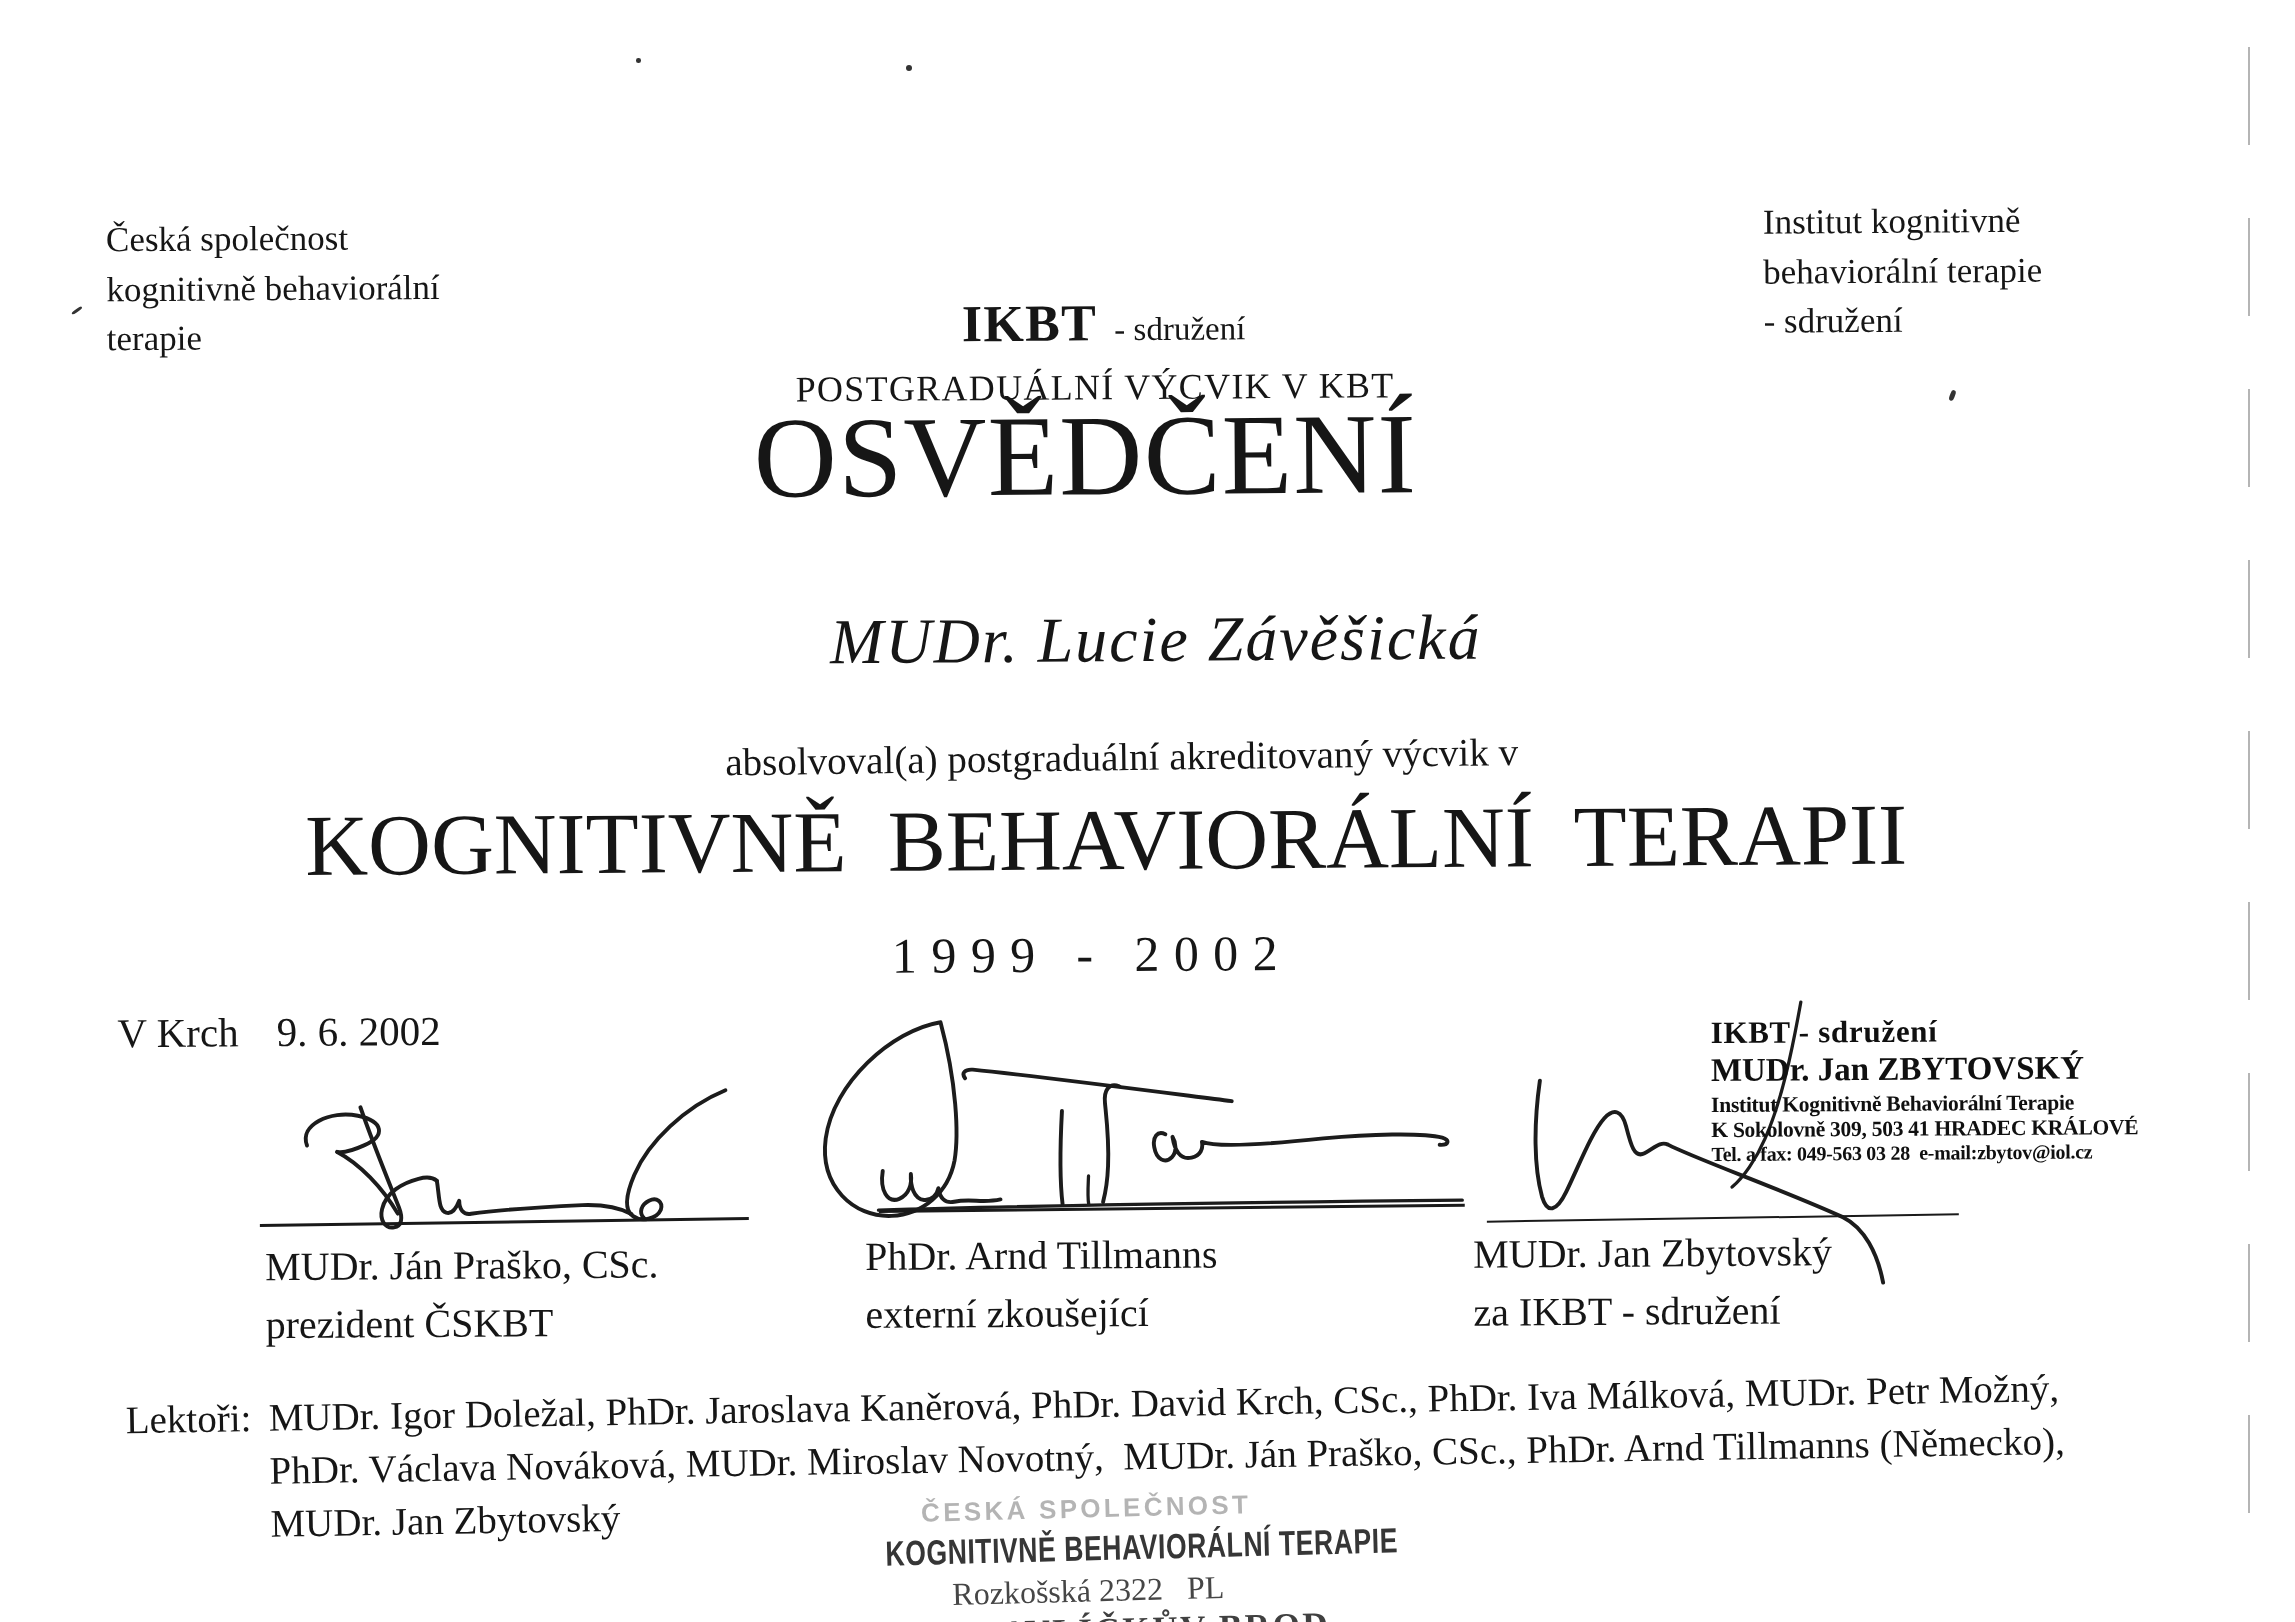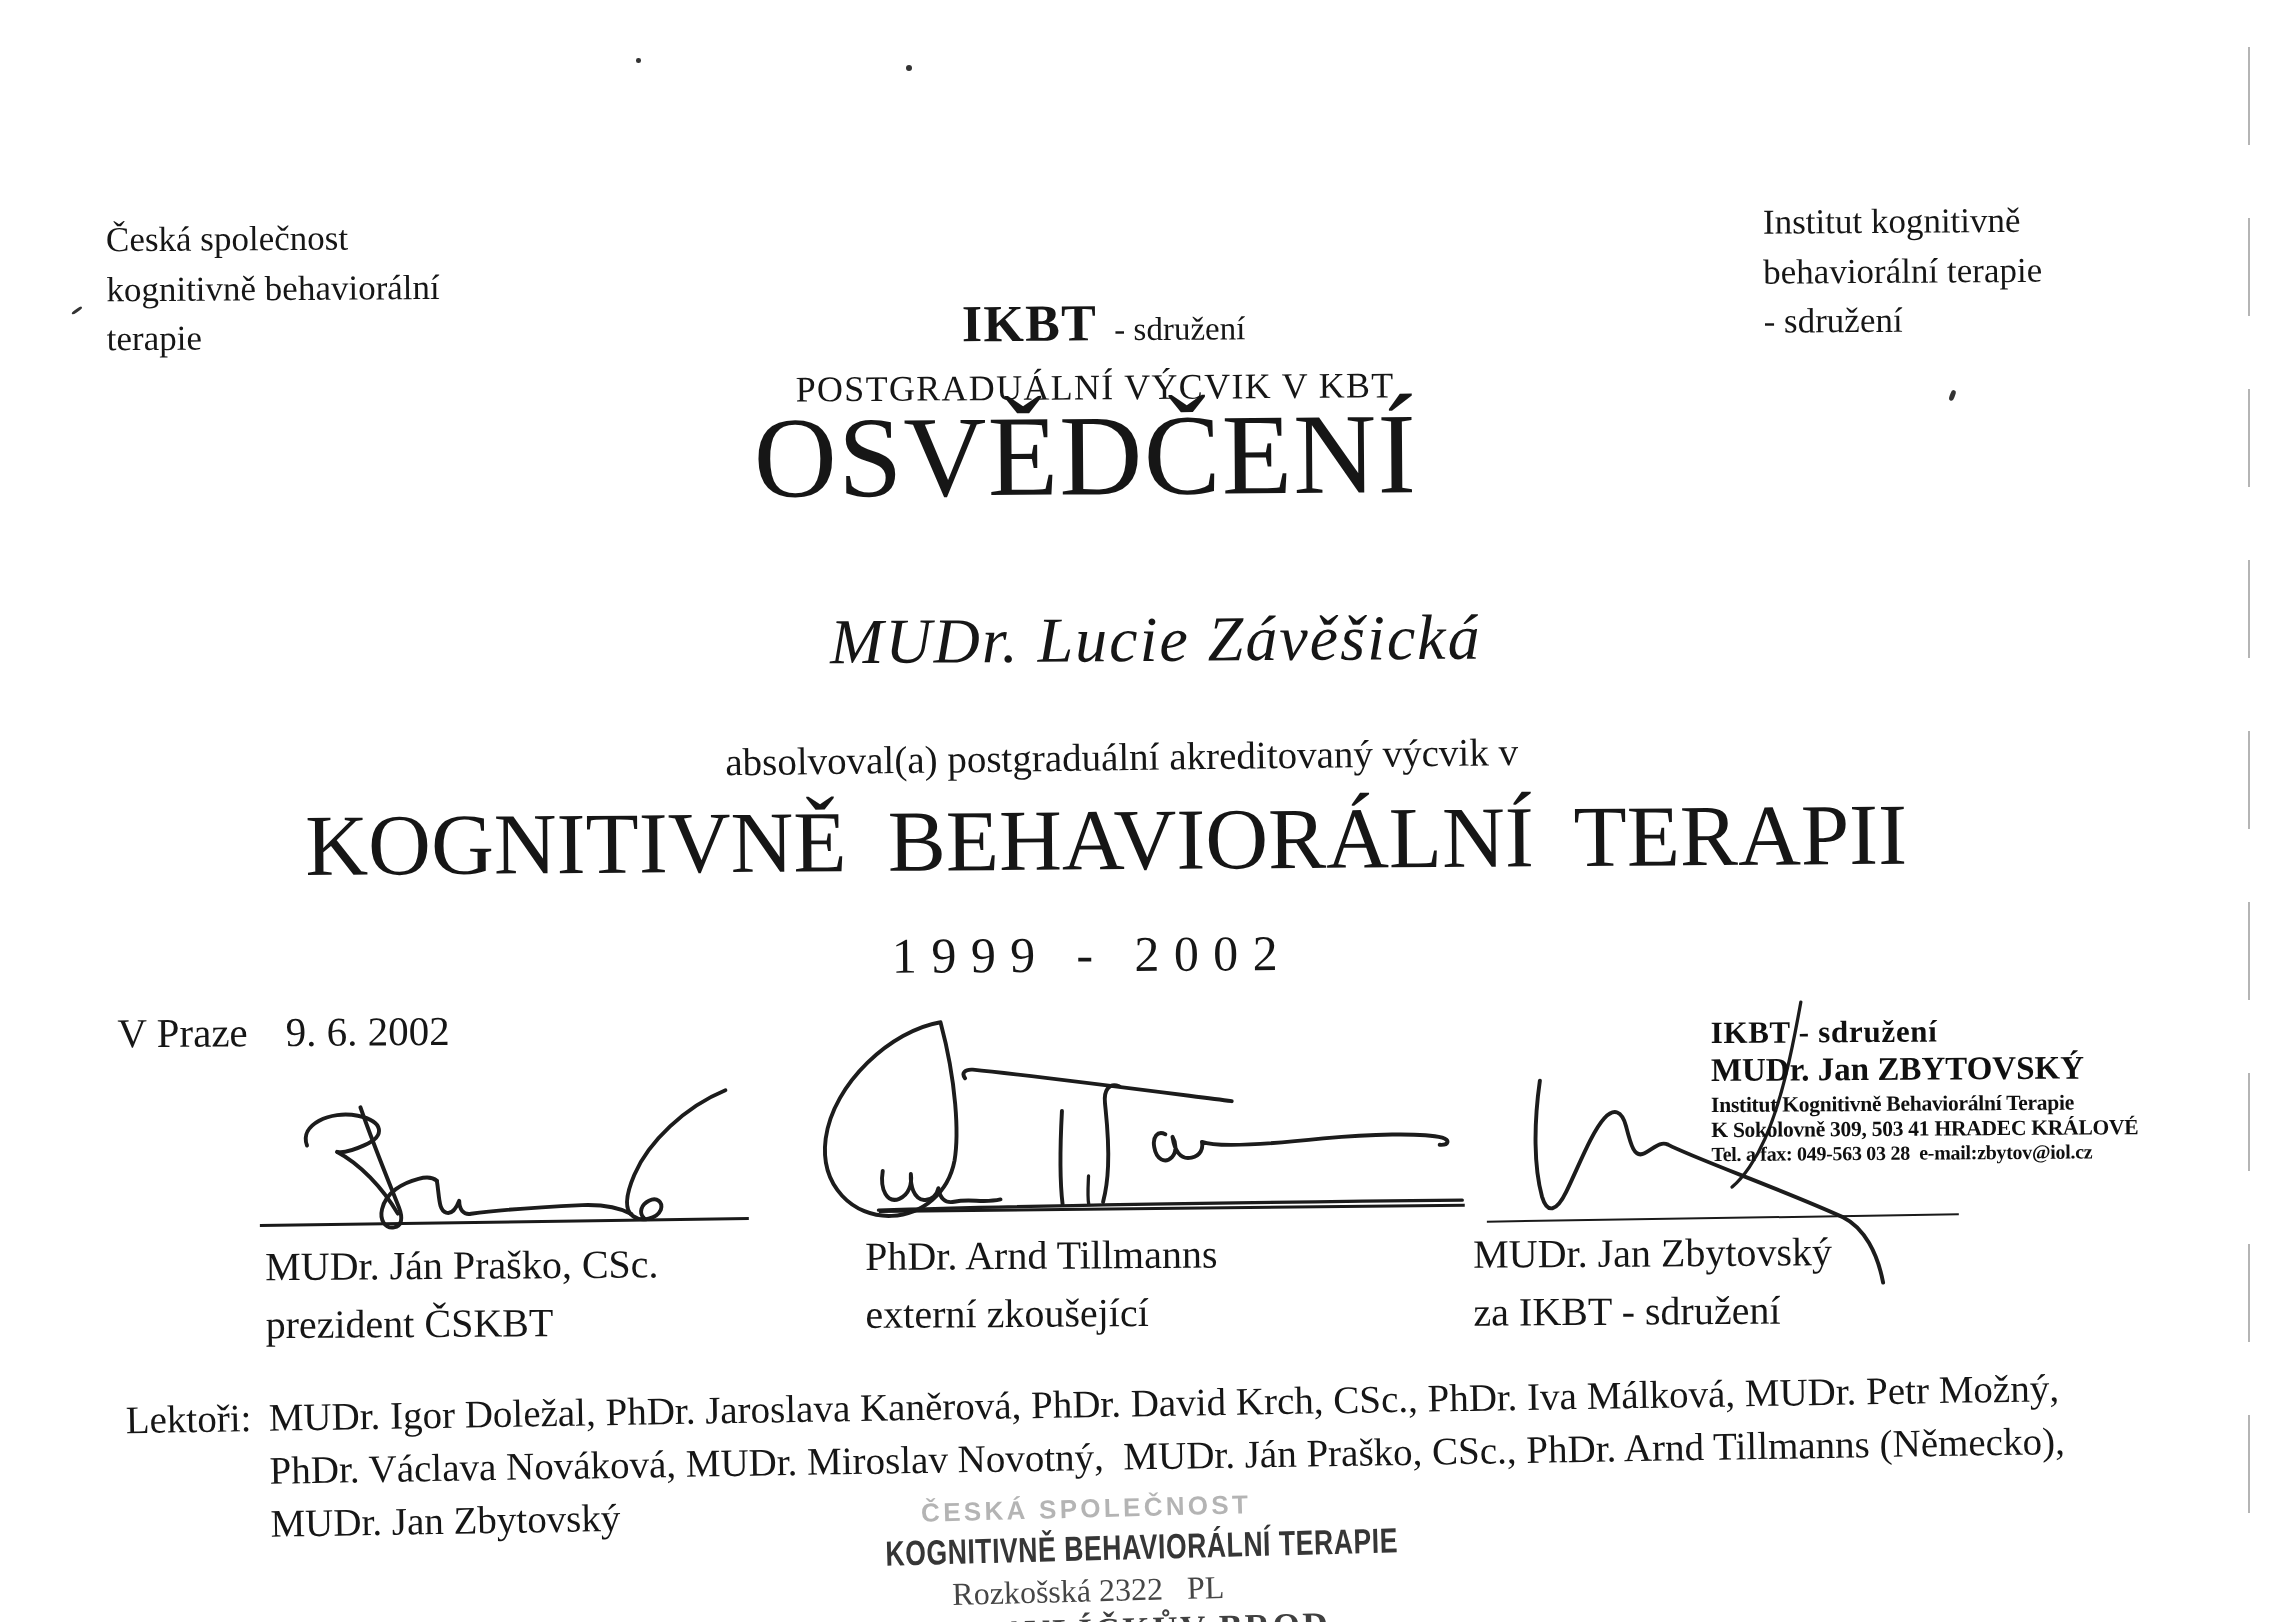--- a/index.html
+++ b/index.html
@@ -106,21 +106,21 @@
 
   <div id="title" class="abs">OSVĚDČENÍ</div>
 
   <div id="recipient" class="abs">MUDr. Lucie Závěšická</div>
 
   <div id="statement" class="abs">absolvoval(a) postgraduální akreditovaný výcvik v</div>
   <div id="field" class="abs">KOGNITIVNĚ BEHAVIORÁLNÍ TERAPII</div>
   <div id="years" class="abs">1999 - 2002</div>
 
   <div id="issued" class="abs">
-    <span>V Praze</span><span class="date">9. 6. 2002</span>
+    <span>V Krch</span><span class="date">9. 6. 2002</span>
   </div>
 
   <div class="abs sig" style="left:272px; top:1074px;">
     <svg width="458" height="151" viewBox="0 0 700 230">
       <path stroke-width="6" d="M 50,100 C 38,68 86,46 128,55 C 168,64 170,86 138,100 C 120,108 104,112 96,110"></path>
       <path stroke-width="6" d="M 132,42 C 150,95 172,150 190,196 C 196,212 194,224 182,226 C 168,228 160,214 164,198 C 170,172 196,158 220,152 C 232,149 242,150 248,155"></path>
       <path stroke-width="6" d="M 96,110 C 130,128 165,165 188,205"></path>
       <path stroke-width="6" d="M 248,155 C 252,180 250,200 262,204 C 272,207 278,196 282,186 C 282,199 288,208 300,206 C 345,200 420,196 470,194 C 505,193 530,200 545,208"></path>
       <path stroke-width="6" d="M 690,20 C 628,45 572,98 550,148 C 536,180 535,202 547,211 C 560,221 584,216 590,202 C 594,190 584,182 572,188 C 560,194 556,206 564,214"></path>
     </svg>

